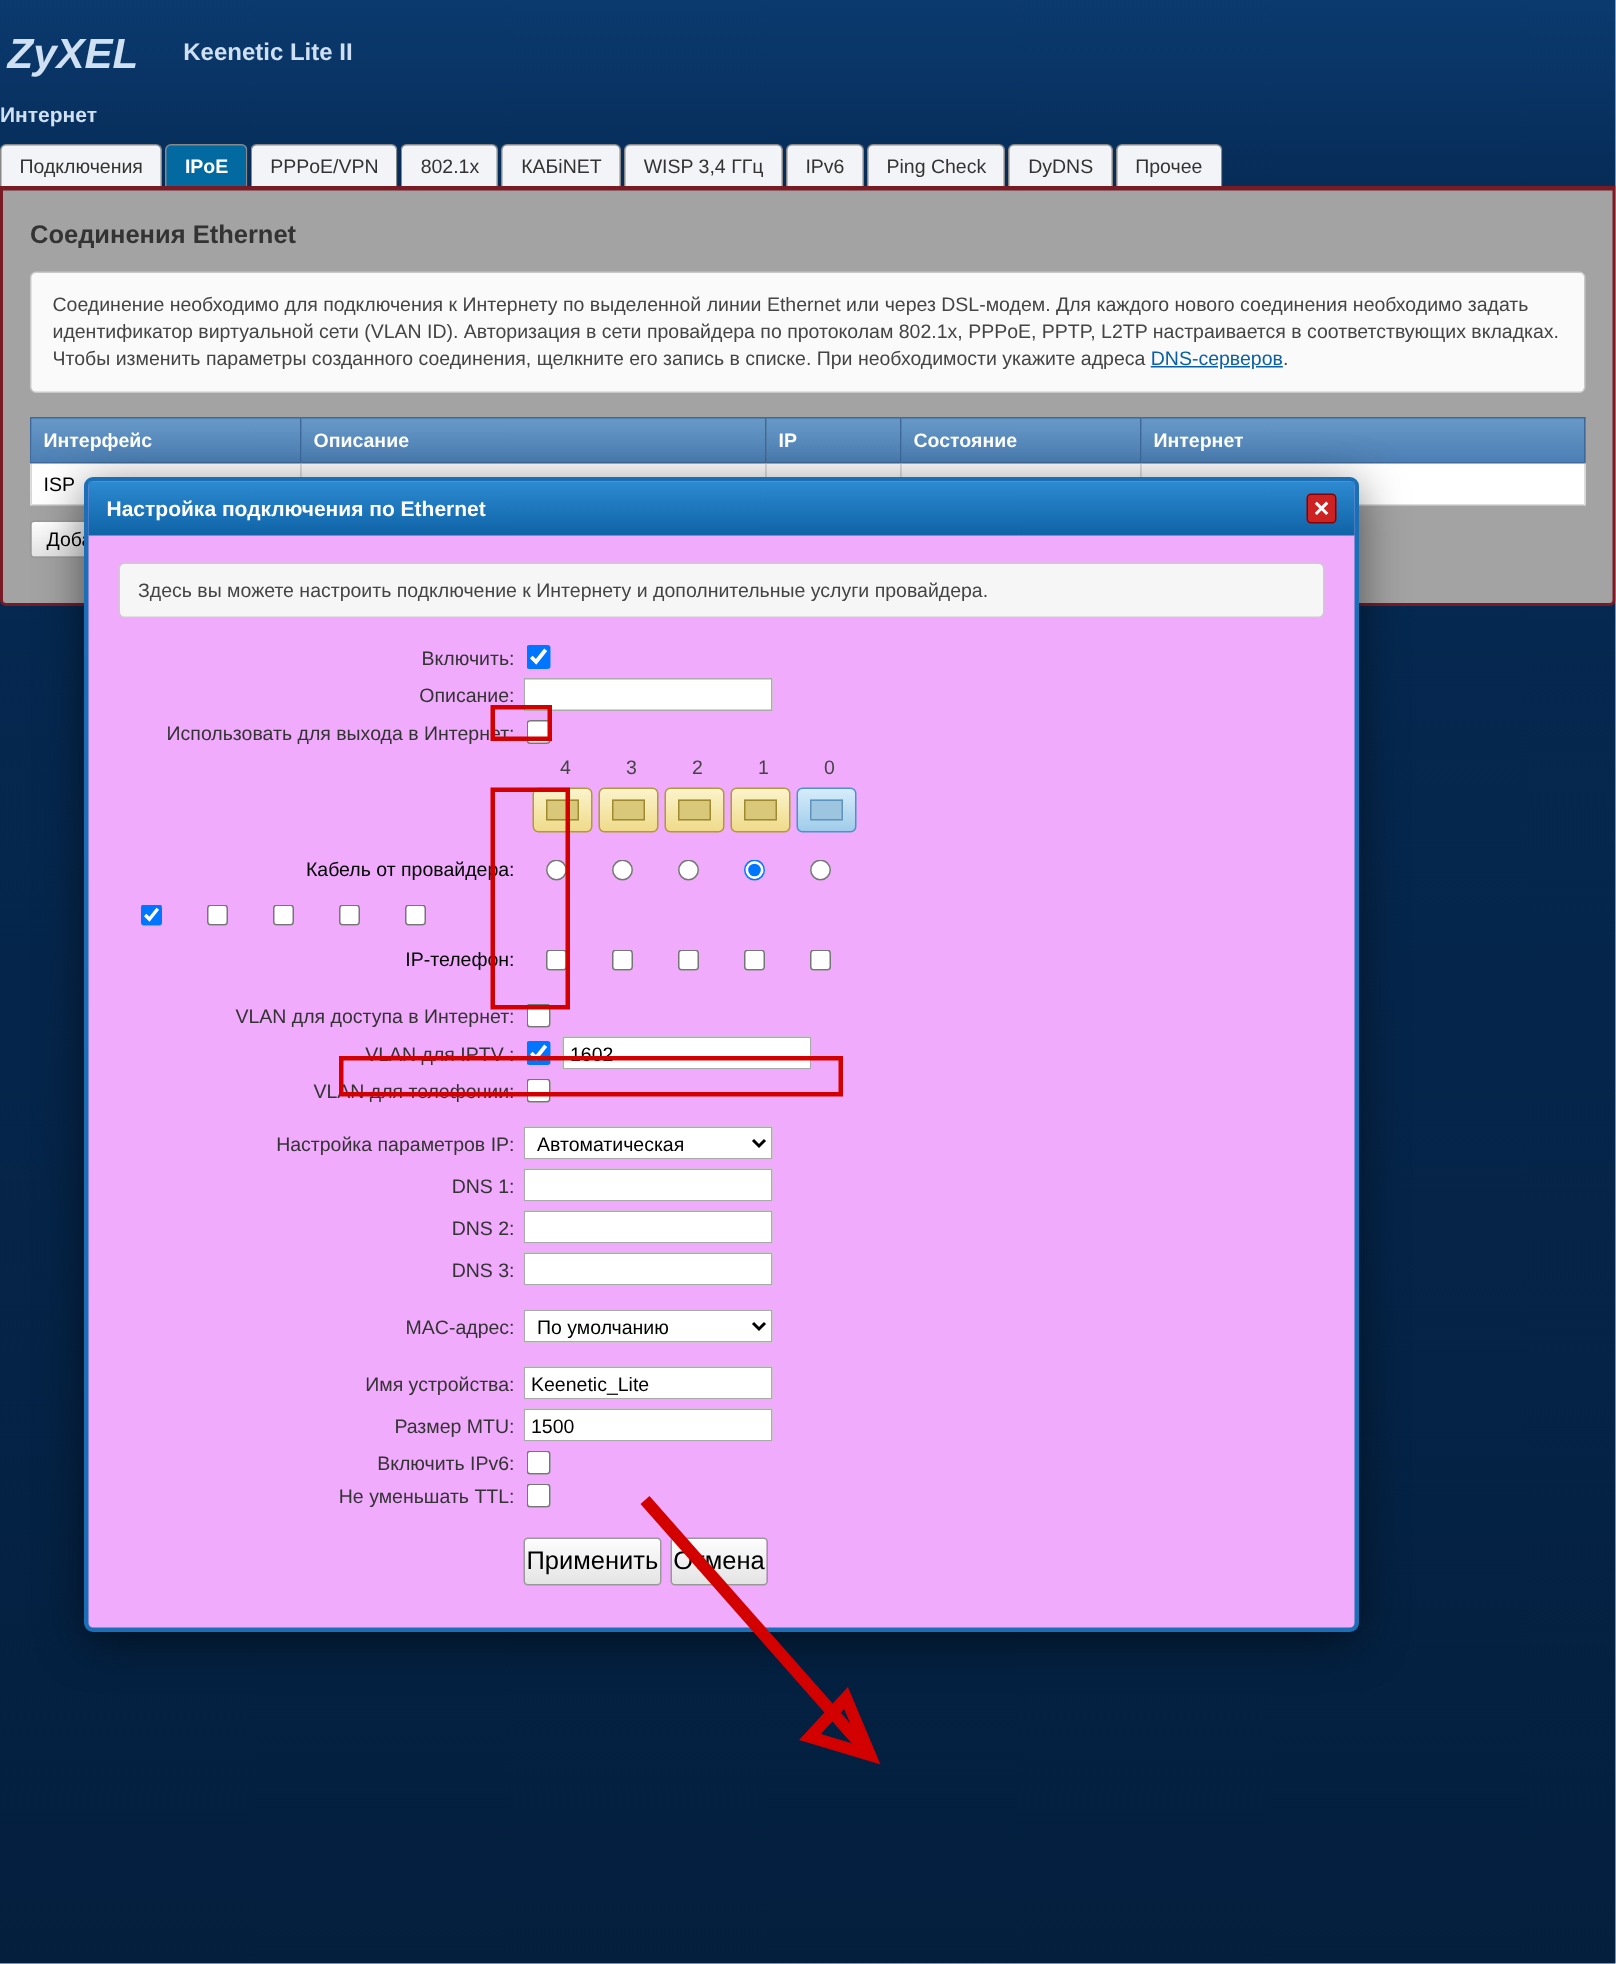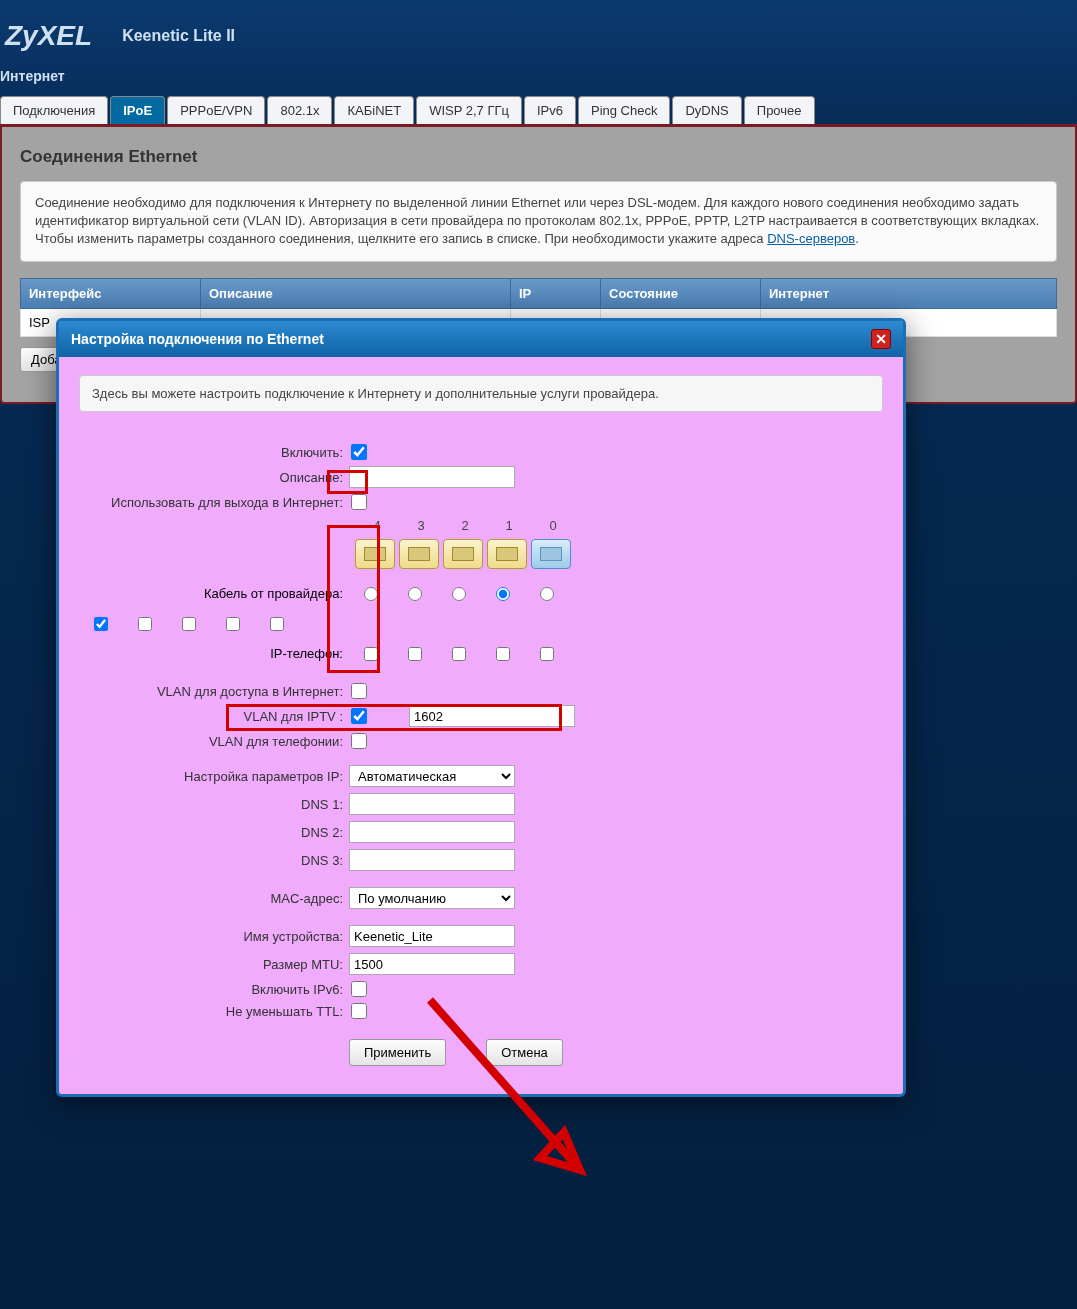--- a/index.html
+++ b/index.html
@@ -149,38 +149,37 @@
 .modal-body {
   padding: 18px 20px 22px 20px;
 }
 .modal-info {
   border: 1px solid #ccc;
   background: #f6f6f6;
   border-radius: 4px;
   padding: 10px 12px;
   color: #444;
   font-size: 13px;
-  margin-bottom: 32px;
+  margin-bottom: 18px;
 }
 .form-row {
   display: flex;
   align-items: center;
   margin-bottom: 6px;
 }
 .form-row .lbl {
   width: 270px;
   text-align: right;
   padding-right: 6px;
   color: #333;
   font-size: 13px;
 }
 .form-row .ctrl {
   display: flex;
   align-items: center;
-  gap: 34px;
 }
 .form-row input[type="text"], .form-row select {
   height: 22px;
   border: 1px solid #aaa;
   padding: 1px 4px;
   font-size: 13px;
   background: #fff;
 }
 .wide { width: 166px; }
 .check {
@@ -246,25 +245,25 @@
 }
 .rd, .cb {
   width: 14px; height: 14px;
 }
 .highlight-1 {
   position: absolute;
   border: 3px solid #d30000;
   pointer-events: none;
 }
 .btn2 {
-  padding: 5px 14px;
+  padding: 5px 1px;
   border: 1px solid #999;
   background: linear-gradient(#fdfdfd,#e4e4e4);
   border-radius: 3px;
-  font-size: 13px;
+  font-size: 17px;
   cursor: pointer;
   margin-right: 6px;
 }
 .arrow-svg {
   position: absolute;
   left: 380px;
   top: 990px;
   width: 260px;
   height: 220px;
   pointer-events: none;
@@ -282,21 +281,21 @@
     <div class="product">Keenetic Lite II</div>
   </div>
   <div class="section-label">Интернет</div>
 
   <div class="tabs">
     <div class="tab">Подключения</div>
     <div class="tab active">IPoE</div>
     <div class="tab">PPPoE/VPN</div>
     <div class="tab">802.1x</div>
     <div class="tab">КАБiNET</div>
-    <div class="tab">WISP 2,7 ГГц</div>
+    <div class="tab">WISP 3,4 ГГц</div>
     <div class="tab">IPv6</div>
     <div class="tab">Ping Check</div>
     <div class="tab">DyDNS</div>
     <div class="tab">Прочее</div>
   </div>
 
   <div class="panel">
     <h2>Соединения Ethernet</h2>
     <div class="infobox">
       <span>Соединение необходимо для подключения к Интернету по выделенной линии Ethernet или через DSL-модем. Для каждого нового соединения необходимо задать идентификатор виртуальной сети (VLAN ID). Авторизация в сети провайдера по протоколам 802.1x, PPPoE, PPTP, L2TP настраивается в соответствующих вкладках. Чтобы изменить параметры созданного соединения, щелкните его запись в списке. При необходимости укажите адреса </span><a>DNS-серверов</a><span>.</span>

